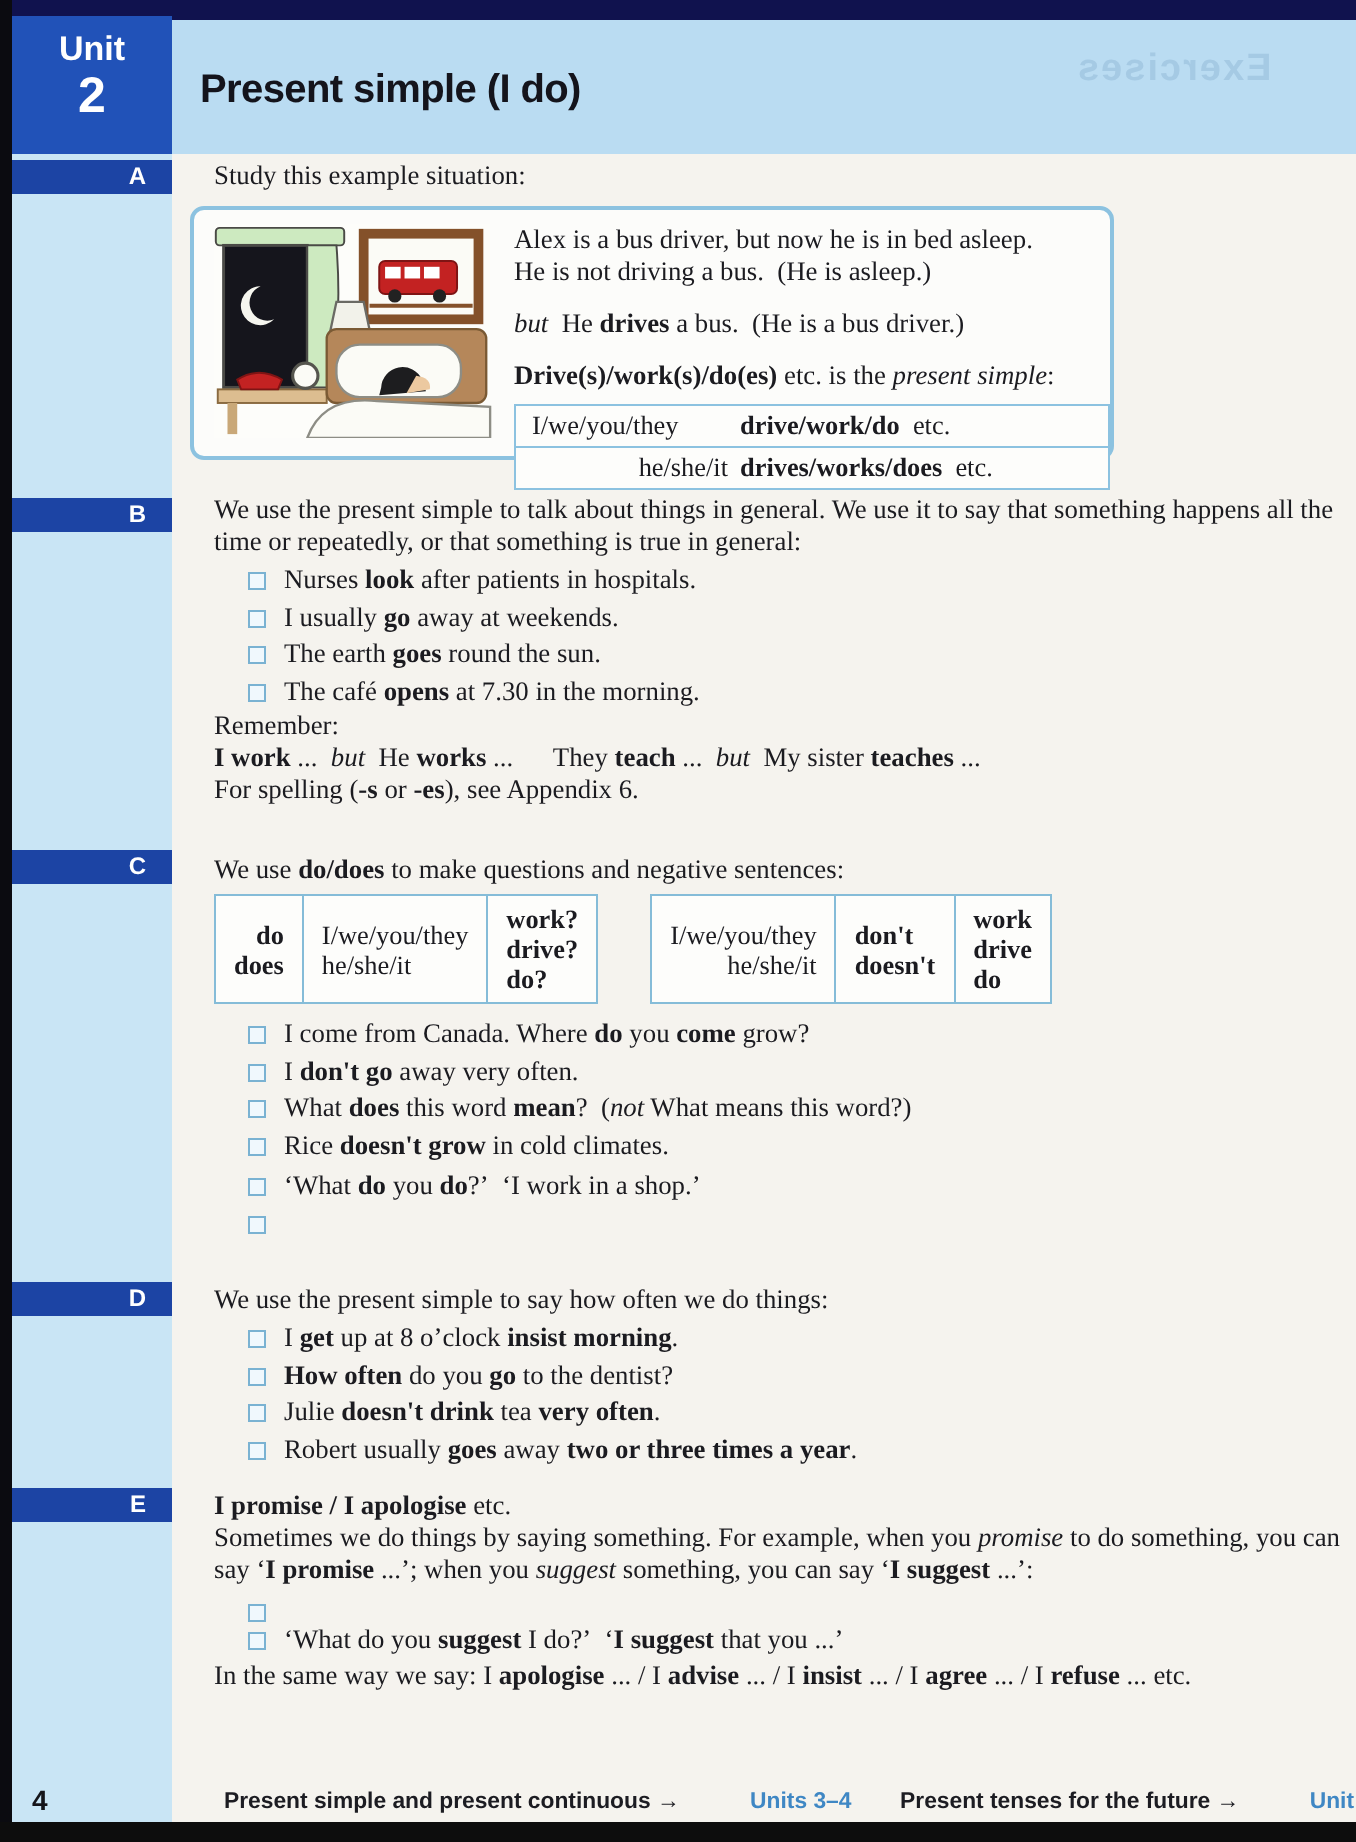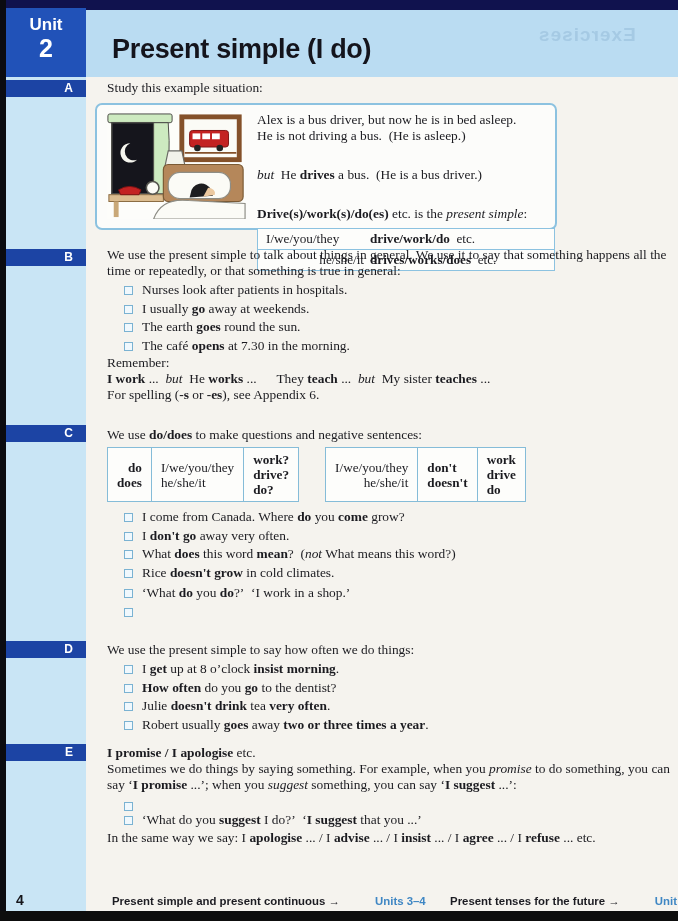--- a/index.html
+++ b/index.html
@@ -10,38 +10,38 @@
   .bottom-bar{position:absolute;left:0;top:911px;width:678px;height:10px;background:#0d0d0d;}
   .band{position:absolute;left:86px;top:10px;width:592px;height:67px;background:var(--band,#badcf2);}
   .ghost{position:absolute;left:452px;top:14px;transform:scaleX(-1);
          font-family:"Liberation Sans",sans-serif;font-weight:bold;font-size:19px;
          color:var(--ghost,#7da6c8);opacity:.33;letter-spacing:1px;}
   .unit-box{position:absolute;left:6px;top:8px;width:80px;height:69px;background:var(--unit-blue,#2152b8);
             color:#fff;font-family:"Liberation Sans",sans-serif;text-align:center;box-sizing:border-box;}
   .unit-label{font-size:17px;font-weight:bold;margin-top:7px;}
   .unit-num{font-size:25px;font-weight:bold;line-height:27px;}
   .strip{position:absolute;left:6px;top:77px;width:80px;height:834px;background:var(--strip,#c9e5f5);}
-  .title{position:absolute;left:112px;top:34px;font-family:"Liberation Sans",sans-serif;
-         font-weight:bold;font-size:27px;color:#14141c;letter-spacing:-.3px;}
+  .title{position:absolute;left:100px;top:34px;font-family:"Liberation Sans",sans-serif;
+         font-weight:bold;font-size:20px;color:#14141c;letter-spacing:-.3px;}
   .sec-bar{position:absolute;left:6px;width:80px;height:17px;background:var(--bar,#1c44a4);
            color:#fff;font-family:"Liberation Sans",sans-serif;font-weight:bold;font-size:12px;
            text-align:right;padding-right:13px;box-sizing:border-box;line-height:17px;}
   .sec{position:absolute;left:107px;width:564px;font-size:13.4px;line-height:16px;}
   .sec p{margin:0;}
   .bullets{margin:2px 0 0 17px;}
   .bullet{display:flex;line-height:18.5px;}
   .sq{flex:none;width:7px;height:7px;border:1px solid #7ab2d2;background:#f0f8fd;margin:5px 9px 0 0;}
   .nowrap{white-space:nowrap;}
   
   .exbox{position:absolute;left:95px;top:103px;width:462px;height:127px;border:2px solid var(--boxborder,#8cc2e0);
          border-radius:7px;background:#fcfcfa;display:flex;padding:7px 8px;box-sizing:border-box;}
   .illus{flex:none;width:142px;height:107px;}
   .ex-text{margin-left:10px;font-size:13.4px;line-height:16px;flex:1;}
   .ex-line{margin:0;}
-  .mt5{margin-top:23px;}
+  .mt5{margin-top:10px;}
   .minitable{margin-top:6px;width:296px;border:1px solid #8cc2e0;background:#fdfdfb;font-size:13.2px;}
   .minirow{display:flex;padding:2px 8px;line-height:16px;}
   .minirow + .minirow{border-top:1px solid #8cc2e0;}
   .mcol1{flex:none;width:104px;}
   .mcol1.right{text-align:right;padding-right:6px;box-sizing:border-box;}
   
   .ctables{display:flex;gap:26px;margin-top:4px;}
   .ctable{border-collapse:collapse;font-size:13.2px;line-height:15px;background:#fdfdfb;}
   .ctable td{border:1px solid #85bcd8;padding:4px 9px;vertical-align:middle;}
   .td-b{font-weight:bold;}
@@ -146,21 +146,21 @@
         </div>
       </div>
     </div>
   </div>
 
   <div class="sec" style="top:247px">
     <p><span>We use the present simple to talk about things in general. We use it to say that something happens all the time or repeatedly, or that something is true in general:</span></p>
     <div class="bullets">
       <div class="bullet">
           <span class="sq"></span>
-          <span><span>Nurses </span><span style="font-weight: normal;">look</span><span> after patients in hospitals.</span></span>
+          <span><span>Nurses </span><span style="font-weight: bold;">look</span><span> after patients in hospitals.</span></span>
         </div>
       <div class="bullet">
           <span class="sq"></span>
           <span><span>I usually </span><span style="font-weight: bold;">go</span><span> away at weekends.</span></span>
         </div>
       <div class="bullet">
           <span class="sq"></span>
           <span><span>The earth </span><span style="font-weight: bold;">goes</span><span> round the sun.</span></span>
         </div>
       <div class="bullet">

